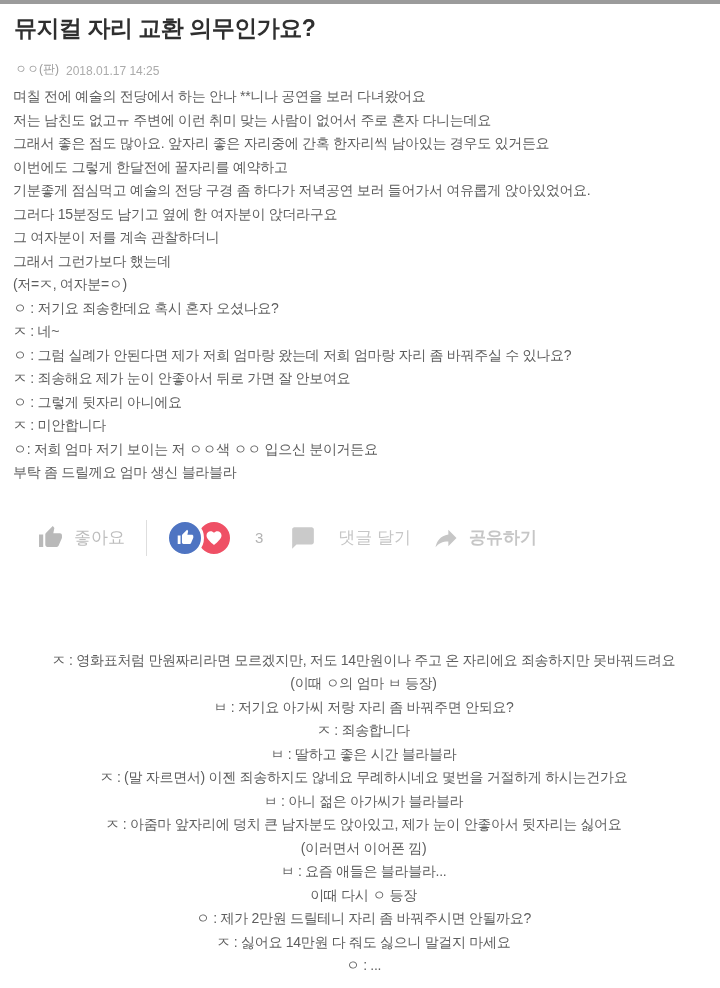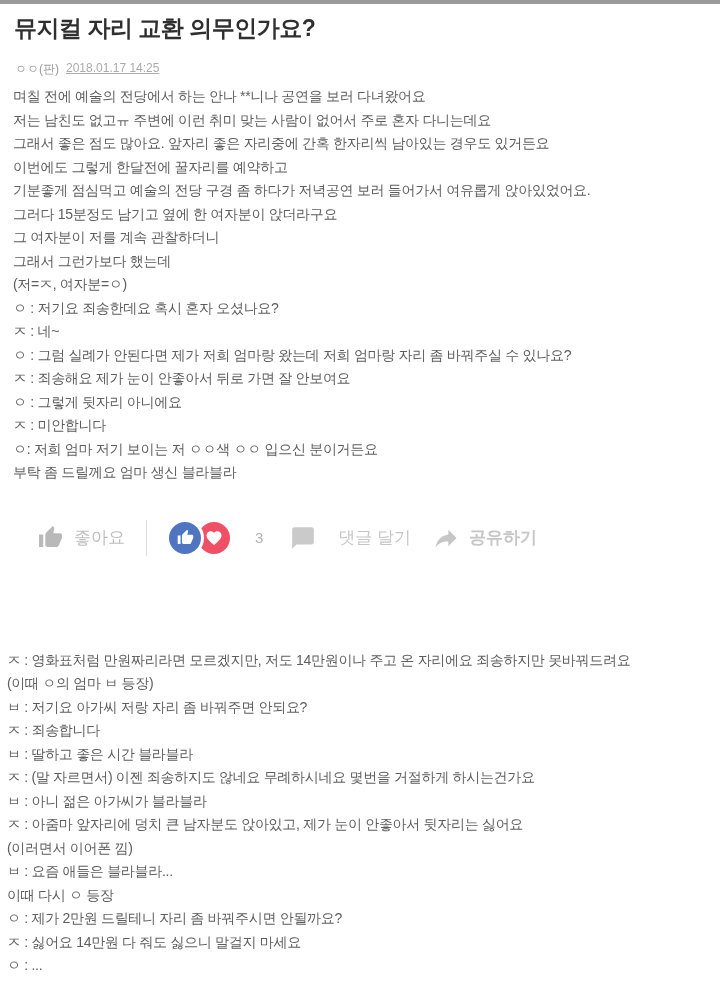--- a/index.html
+++ b/index.html
@@ -8,31 +8,31 @@
     font-family:"Liberation Sans","DejaVu Sans",sans-serif;
     -webkit-font-smoothing:antialiased;
   }
   .top-border{height:4px;background:#9b9b9b;}
   .post-title{
     margin:9px 0 0 14px;font-size:23px;font-weight:bold;color:#2f2f2f;
     letter-spacing:-0.5px;
   }
   .post-meta{
     margin:17px 0 0 15px;font-size:12px;color:#9a9a9a;
-    display:flex;align-items:flex-start;gap:7px;
+    display:flex;align-items:flex-end;gap:7px;
   }
-  .post-meta .timestamp{color:#ababab;text-decoration:underline;}
+  .post-meta .timestamp{color:#ababab;}
   .post-body{
     margin-top:7px;padding-left:13px;font-size:14px;color:#5d5d5d;
     letter-spacing:-0.3px;
   }
   .post-body p{
     margin:0;height:23.5px;line-height:23.5px;white-space:nowrap;
   }
-  .post-body.continued{margin-top:88px;padding-left:7px;}
+  .post-body.continued{margin-top:88px;padding-left:7px;text-align:center;}
   .reaction-bar{
     display:flex;align-items:center;margin:30px 0 0 38px;height:46px;
   }
   .like-button{display:flex;align-items:center;gap:11px;cursor:pointer;}
   .like-button .label{font-size:17px;color:#bdbdbd;}
   .bar-divider{width:1px;height:36px;background:#dedede;margin:0 19px 0 21px;}
   .badges{display:flex;align-items:center;}
   .badge{
     width:32px;height:32px;border-radius:50%;border:3px solid #ffffff;
     display:flex;align-items:center;justify-content:center;cursor:pointer;

